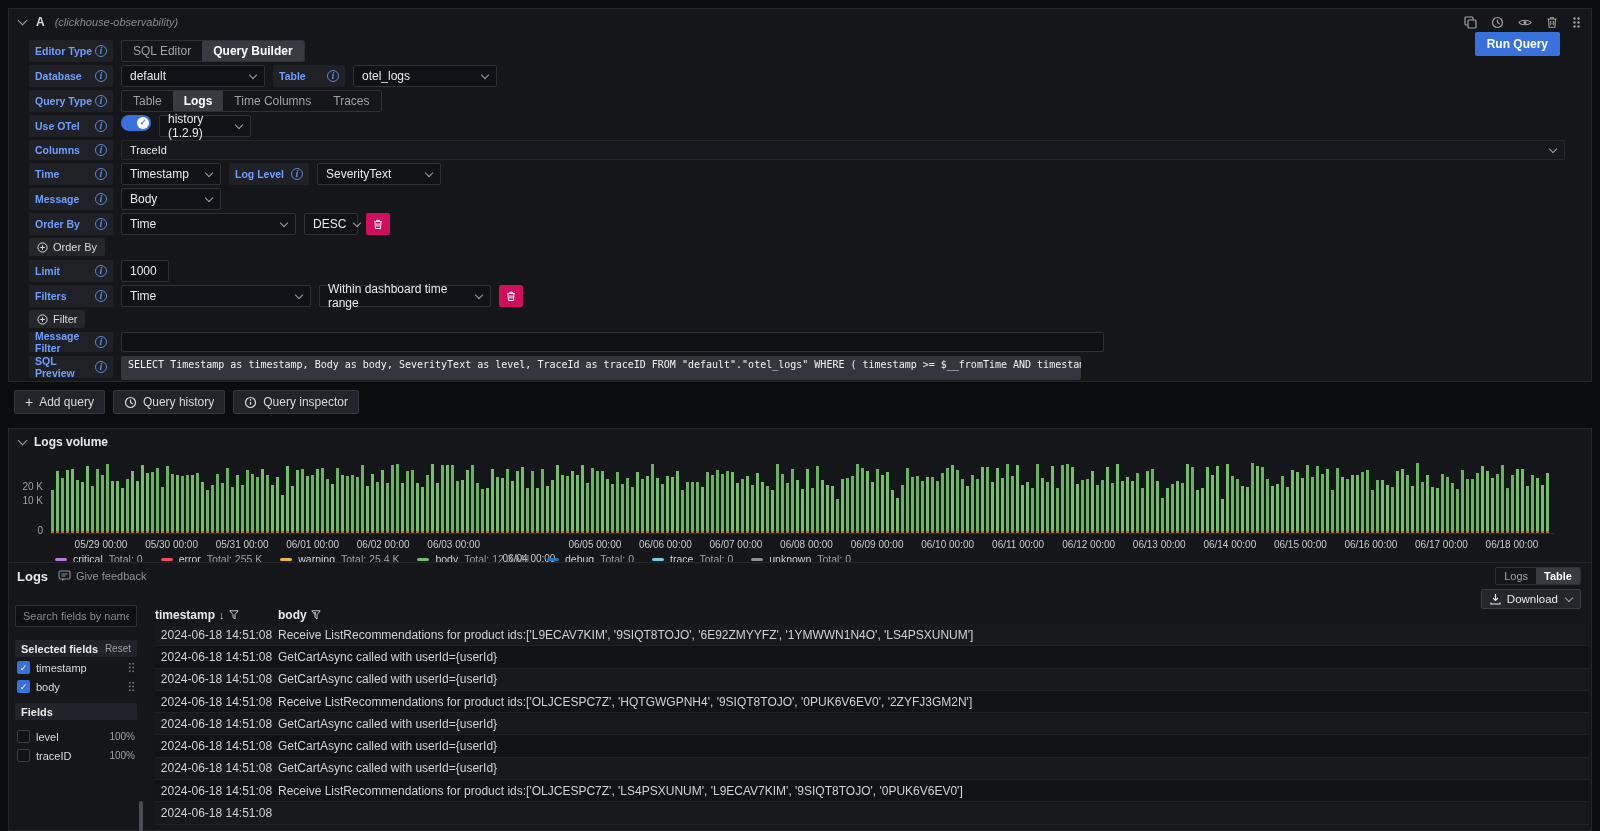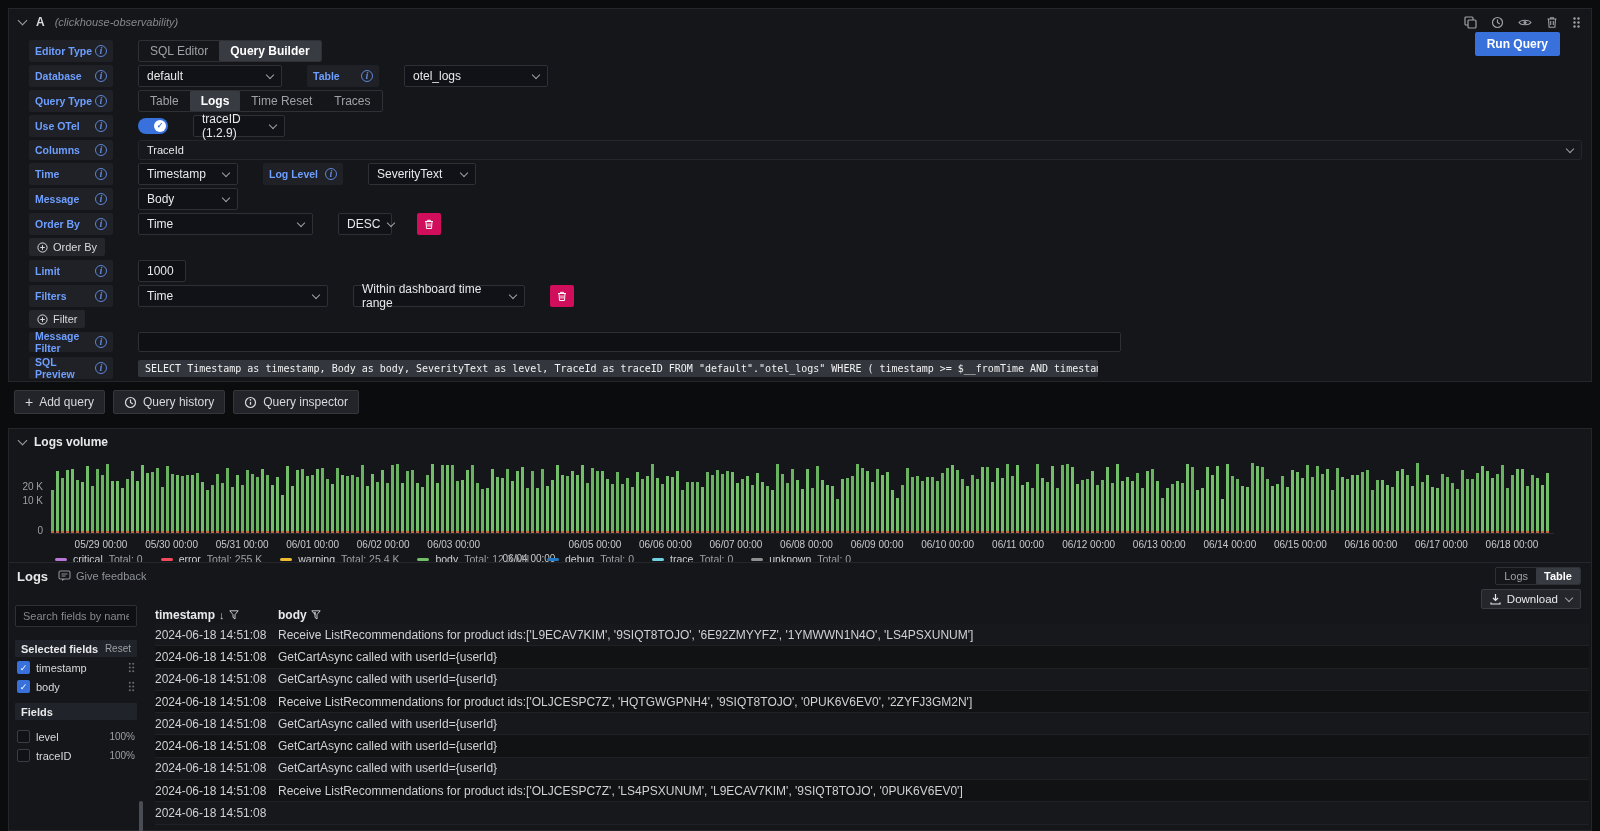--- a/index.html
+++ b/index.html
@@ -14,21 +14,21 @@
     transform:rotate(45deg); margin-top:-4px; }
   .refid { font-size:12px; font-weight:700; color:#d8d9da; }
   .dsname { font-size:11px; font-style:italic; color:#85888c; }
   .qhead-icons { margin-left:auto; display:flex; gap:14px; align-items:center; color:#9fa1a6; }
   .qhead-icons svg { display:block; }
   .run-btn { position:absolute; top:23px; right:31px; height:24px; padding:0 12px;
     background:#3871dc; color:#fff; font-size:12px; font-weight:600; border:none; border-radius:2px;
     font-family:"Liberation Sans",sans-serif; cursor:pointer; }
 
   .form { padding:5px 0 0 20px; }
-  .frow { display:flex; align-items:center; gap:25px; margin-bottom:3px; height:22px; }
+  .frow { display:flex; gap:8px; margin-bottom:3px; height:22px; }
   .frow.small { height:18px; margin:2px 0 4px 0; }
   .lbl { width:84px; height:22px; background:#1f2127; border-radius:2px; display:flex;
     align-items:center; justify-content:space-between; padding:0 6px; flex:none; }
   .lbl span { color:#6e9fff; font-size:10.5px; font-weight:600; }
   .info { width:12px; height:12px; border:1px solid #6e9fff; border-radius:50%; color:#6e9fff;
     font-size:8px; line-height:10px; text-align:center; flex:none; opacity:.8; font-style:italic;
     font-family:"Liberation Serif",serif; }
   .seg { display:inline-flex; height:22px; border:1px solid #2e3036; border-radius:2px;
     background:#141619; overflow:hidden; }
   .seg-opt { padding:0 11px; line-height:20px; font-size:12px; color:#9fa1a6; cursor:pointer; white-space:nowrap; }
@@ -99,21 +99,21 @@
   .side-scroll { position:absolute; right:0; top:196px; width:4px; height:70px; background:#4a4d53; border-radius:2px; }
 
   .logtable { position:absolute; left:146px; top:43px; right:2px; bottom:0; overflow:hidden; }
   .lt-head { display:flex; height:18px; align-items:center; font-size:12px; font-weight:700; color:#e8e9ea; }
   .lt-col-ts { width:123px; flex:none; display:flex; align-items:center; gap:4px; }
   .lt-col-body { flex:1; display:flex; align-items:center; gap:4px; }
   .lt-row { display:flex; height:22.3px; align-items:center; font-size:12px; color:#d0d1d3;
     border-bottom:1px solid #1f2125; }
   .lt-row:nth-child(odd) { background:#17181c; }
   .lt-row:nth-child(even) { background:#101214; }
-  .lt-ts { width:123px; flex:none; }
+  .lt-ts { width:123px; flex:none;text-align:center; }
   .lt-body { flex:1; white-space:nowrap; overflow:hidden; }
   .sorticon { font-size:11px; color:#c8c9cb; }
   .toggle { width:30px; height:16px; background:#3871dc; border-radius:8px; position:relative; flex:none; cursor:pointer; }
   .toggle .knob { position:absolute; right:2px; top:2px; width:12px; height:12px; background:#fff;
     border-radius:50%; color:#3871dc; font-size:8px; line-height:12px; text-align:center; font-weight:700; }
 </style>
 </head>
 <body>
 
 <section id="query-card" class="card">
@@ -194,35 +194,35 @@
     </div>
 
     <div class="frow">
       <div class="lbl">
           <span>Query Type</span>
           <span class="info">i</span>
         </div>
       <div class="seg">
           <span class="seg-opt">Table</span>
           <span class="seg-opt sel">Logs</span>
-          <span class="seg-opt">Time Reset</span>
+          <span class="seg-opt">Time Columns</span>
           <span class="seg-opt">Traces</span>
         </div>
     </div>
 
     <div class="frow">
       <div class="lbl">
           <span>Use OTel</span>
           <span class="info">i</span>
         </div>
       <span class="toggle">
           <span class="knob">✓</span>
         </span>
       <div class="sel-box" style="width:92px">
-          <span>traceID (1.2.9)</span>
+          <span>history (1.2.9)</span>
           <span class="caret"></span>
         </div>
     </div>
 
     <div class="frow" style="height:20px">
       <div class="lbl" style="height:20px">
           <span>Columns</span>
           <span class="info">i</span>
         </div>
       <div class="sel-box" style="width:1444px;height:20px;background:#17181d;border-color:#24262c">
@@ -237,21 +237,21 @@
           <span class="info">i</span>
         </div>
       <div class="sel-box" style="width:100px">
           <span>Timestamp</span>
           <span class="caret"></span>
         </div>
       <div class="lbl" style="width:80px">
           <span>Log Level</span>
           <span class="info">i</span>
         </div>
-      <div class="sel-box" style="width:108px">
+      <div class="sel-box" style="width:124px">
           <span>SeverityText</span>
           <span class="caret"></span>
         </div>
     </div>
 
     <div class="frow">
       <div class="lbl">
           <span>Message</span>
           <span class="info">i</span>
         </div>

